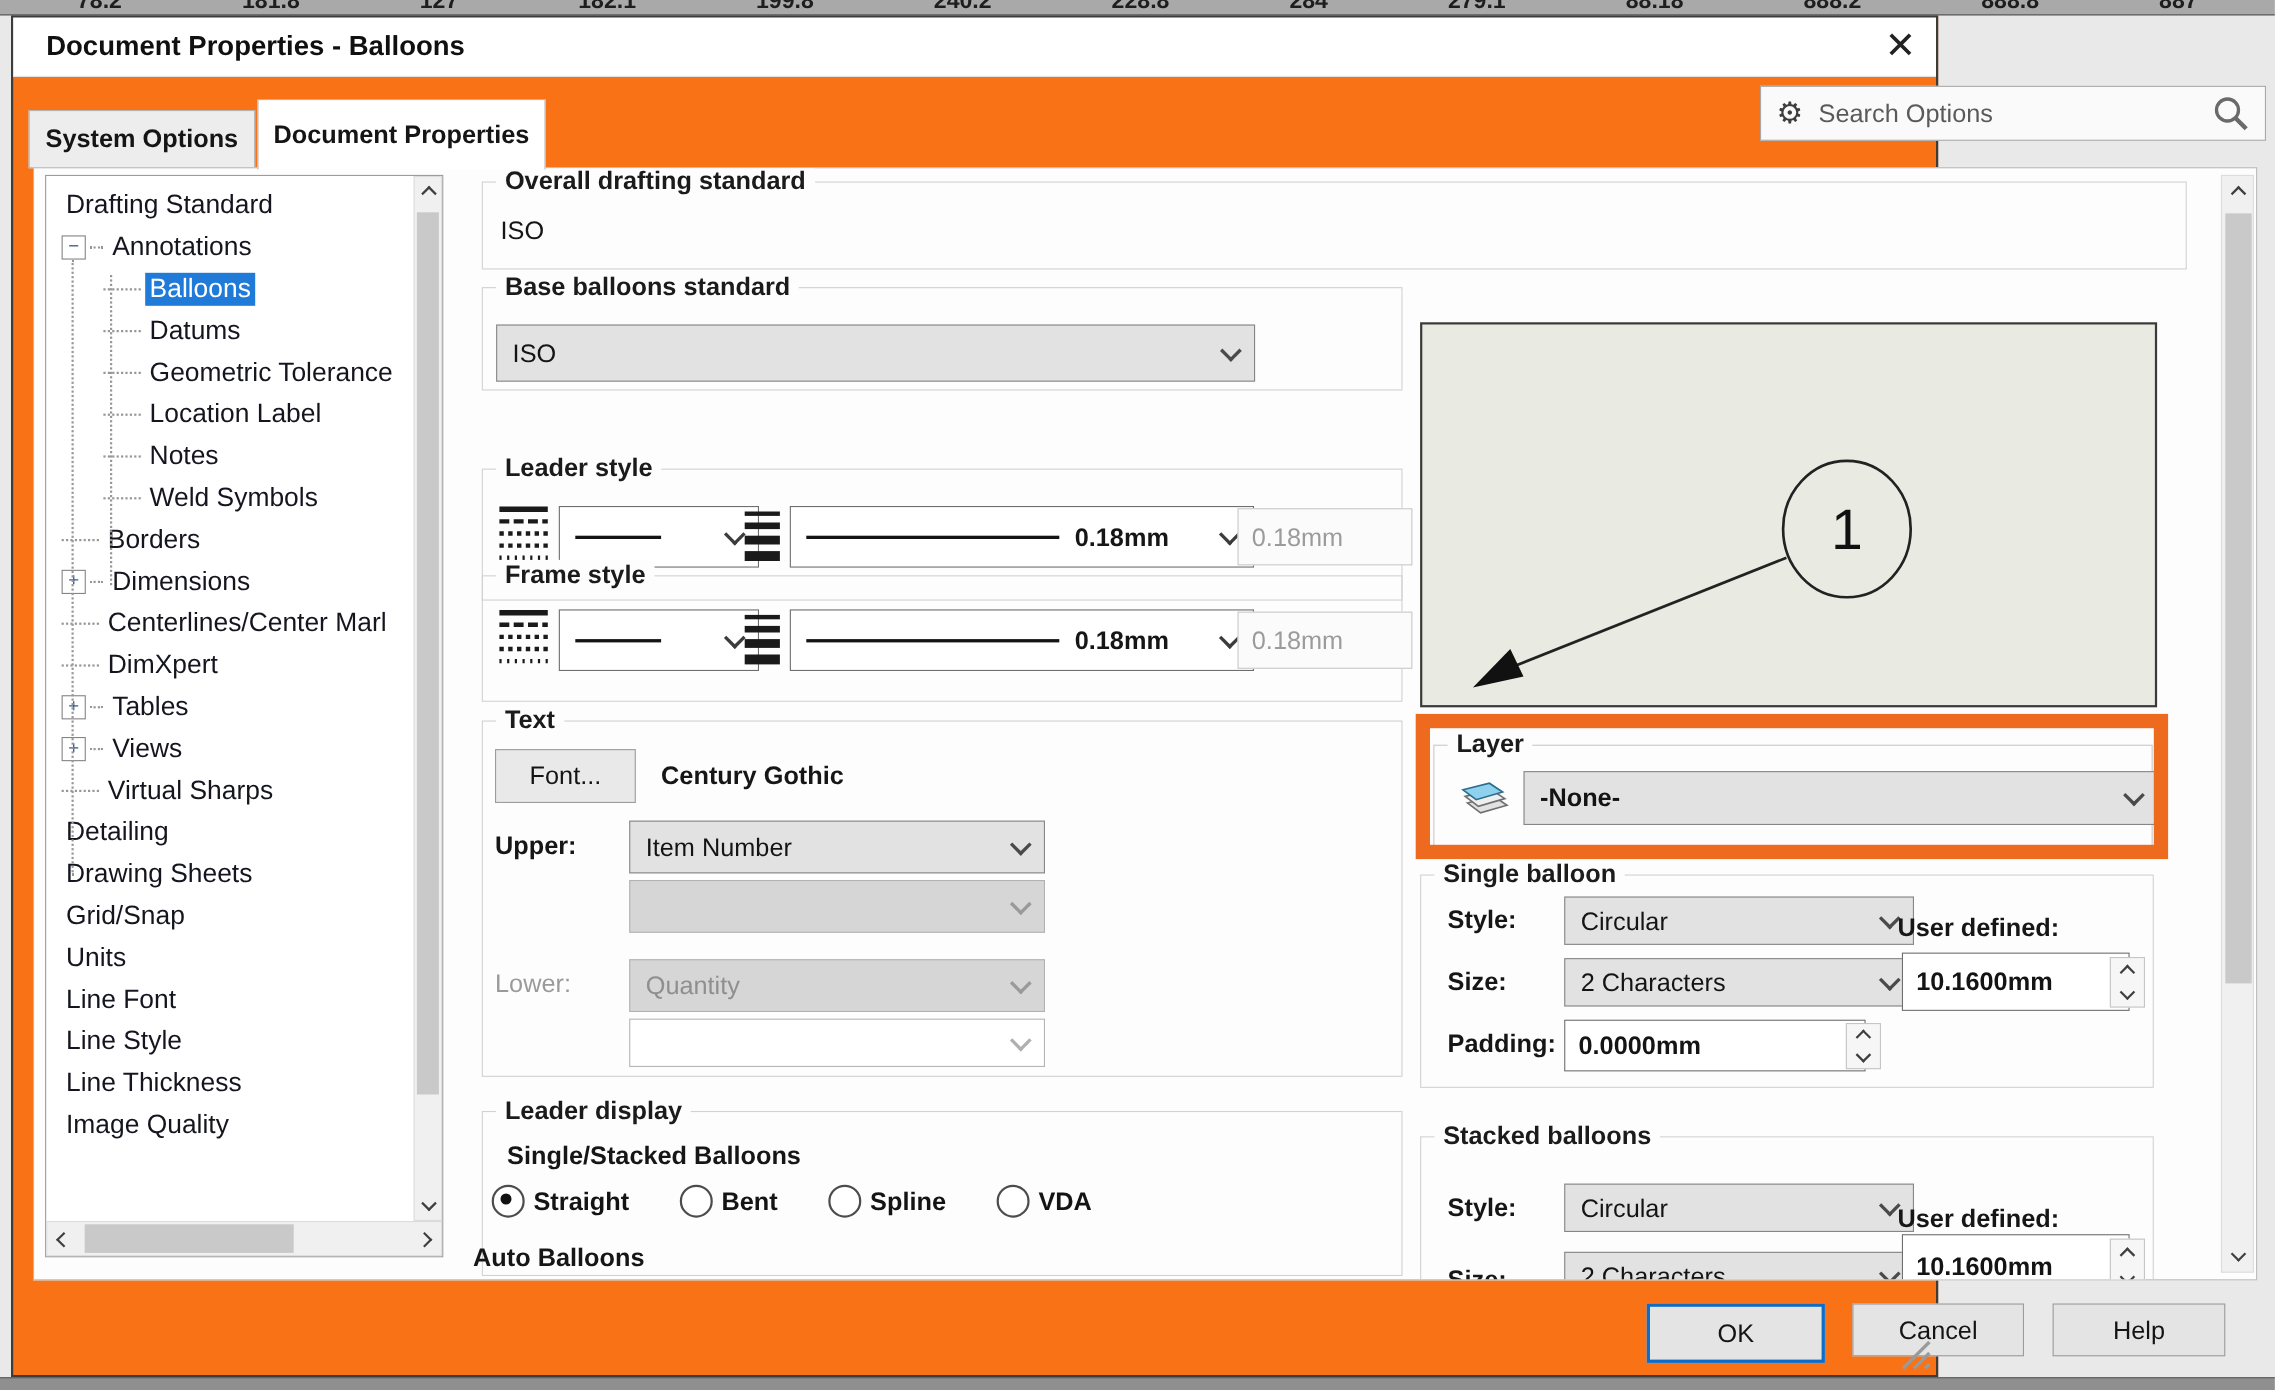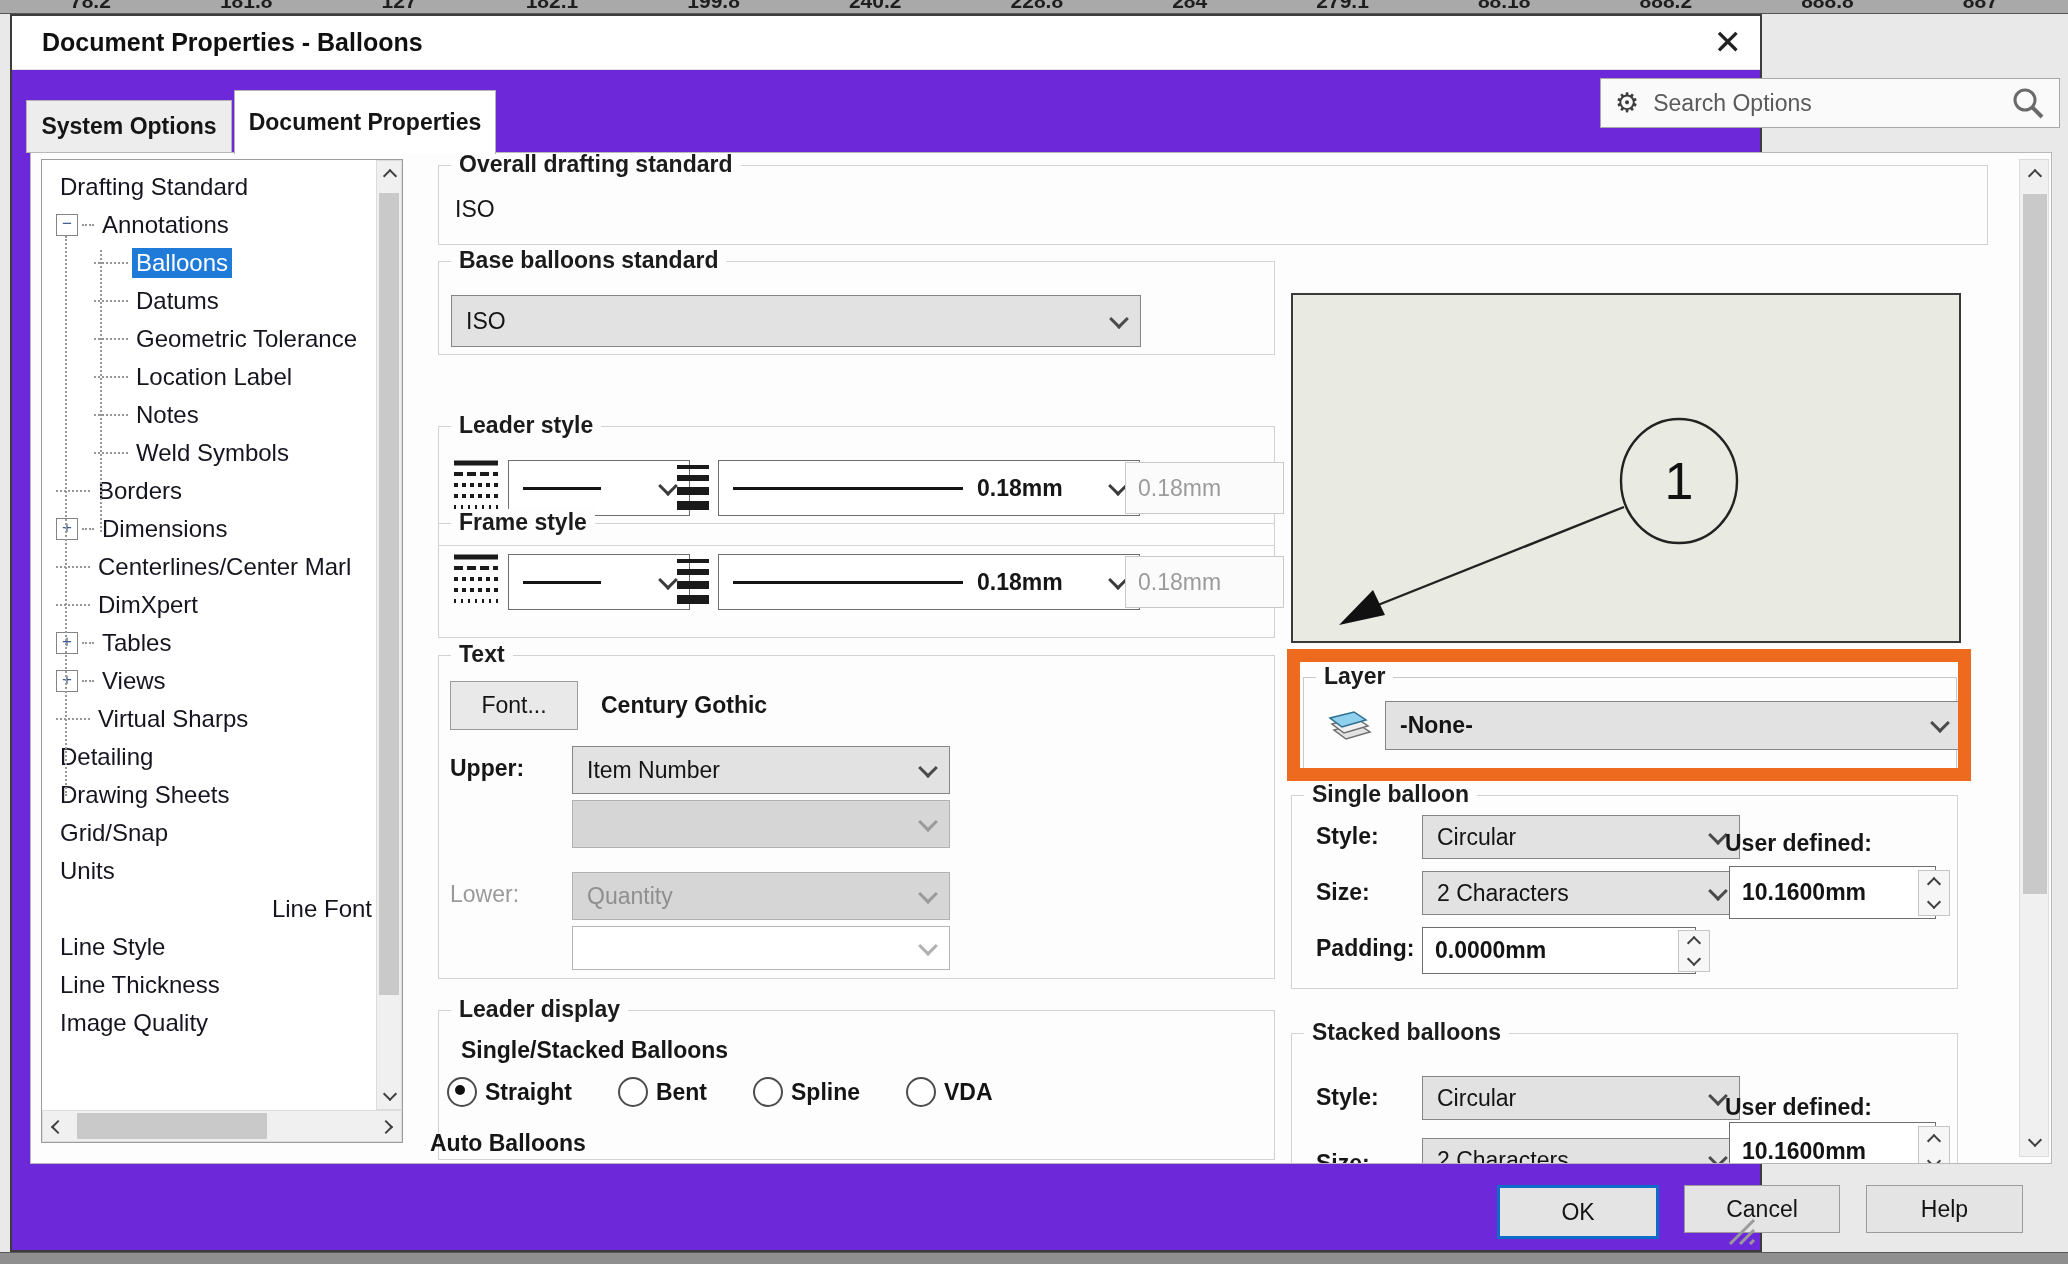--- a/index.html
+++ b/index.html
@@ -3,21 +3,21 @@
 <meta charset="utf-8">
 <style>
   html,body{margin:0;padding:0;width:2068px;height:1264px;overflow:hidden;
     font-family:"Liberation Sans","DejaVu Sans",sans-serif;background:#e9e9e9;}
   .abs{position:absolute;box-sizing:border-box;}
   
   #topstrip{left:0;top:0;width:2068px;height:14px;background:#a9a9a9;overflow:hidden;border-bottom:1px solid #555;}
   #topstrip .nums{display:flex;justify-content:space-between;padding:0 70px;font-size:21px;font-weight:700;color:#1e1e1e;transform:translateY(-11px);}
   #botstrip{left:0;top:1252px;width:2068px;height:12px;background:#8f8f8f;border-top:1px solid #5a5a5a;}
   
-  #dialog{left:10px;top:14px;width:1752px;height:1238px;background:#6d28d9;border:2px solid #3c3c3c;}
+  #dialog{left:10px;top:14px;width:1752px;height:1238px;background:#f97316;border:2px solid #3c3c3c;}
   #titlebar{left:0;top:0;width:100%;height:54px;background:#ffffff;border-bottom:1px solid #e3e3e3;}
   #title{left:30px;top:12px;font-size:25px;font-weight:700;color:#101010;}
   #closebtn{right:18px;top:4px;font-size:34px;font-weight:400;color:#222;cursor:pointer;line-height:44px;}
   
   .tab{font-size:23px;color:#151515;display:flex;align-items:center;justify-content:center;}
   #tab-system{left:14px;top:84px;width:206px;height:53px;background:#ededed;border:1px solid #b3b3b3;z-index:2;font-weight:700;}
   #tab-doc{left:222px;top:74px;width:262px;height:64px;background:#ffffff;border:1px solid #b3b3b3;border-bottom:none;z-index:4;font-weight:700;}
   
   #search{left:1588px;top:62px;width:460px;height:50px;background:#fafafa;border:1px solid #a8a8a8;display:flex;align-items:center;padding:0 14px;}
   #search .gear{font-size:27px;color:#3d3d3d;}
@@ -190,21 +190,21 @@
           </div>
           <div class="trow" style="padding-left: 14px;">
             <span class="lbl">Drawing Sheets</span>
           </div>
           <div class="trow" style="padding-left: 14px;">
             <span class="lbl">Grid/Snap</span>
           </div>
           <div class="trow" style="padding-left: 14px;">
             <span class="lbl">Units</span>
           </div>
-          <div class="trow" style="padding-left: 14px; justify-content: flex-end;">
+          <div class="trow" style="padding-left: 14px;">
             <span class="lbl">Line Font</span>
           </div>
           <div class="trow" style="padding-left: 14px;">
             <span class="lbl">Line Style</span>
           </div>
           <div class="trow" style="padding-left: 14px;">
             <span class="lbl">Line Thickness</span>
           </div>
           <div class="trow" style="padding-left: 14px;">
             <span class="lbl">Image Quality</span>

